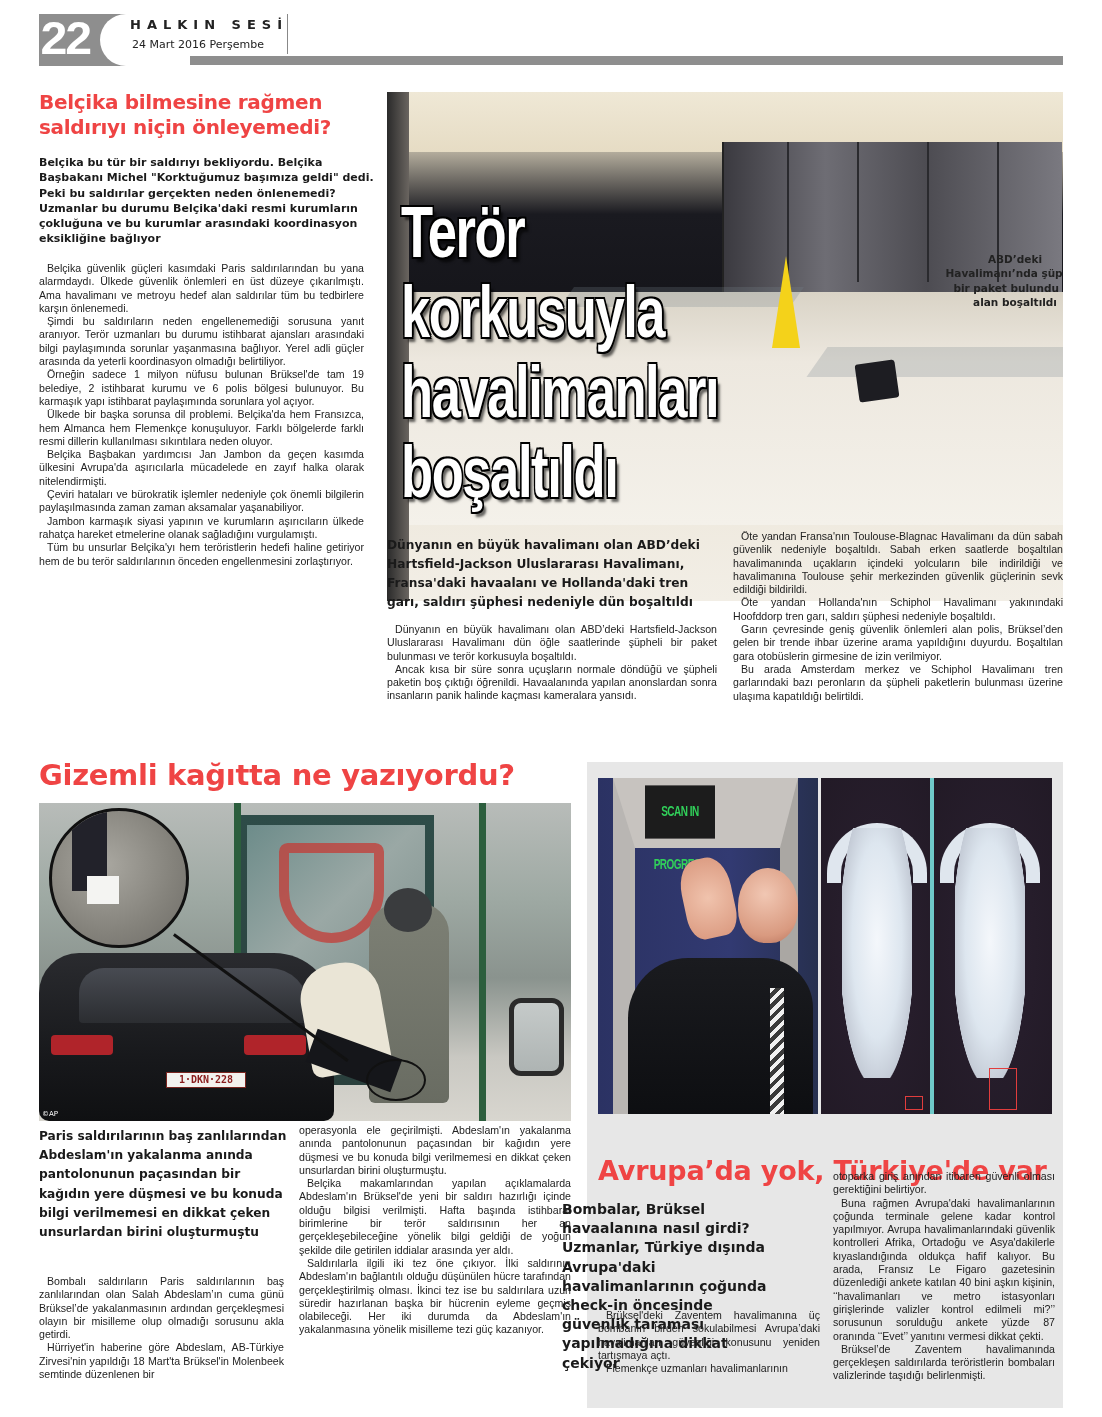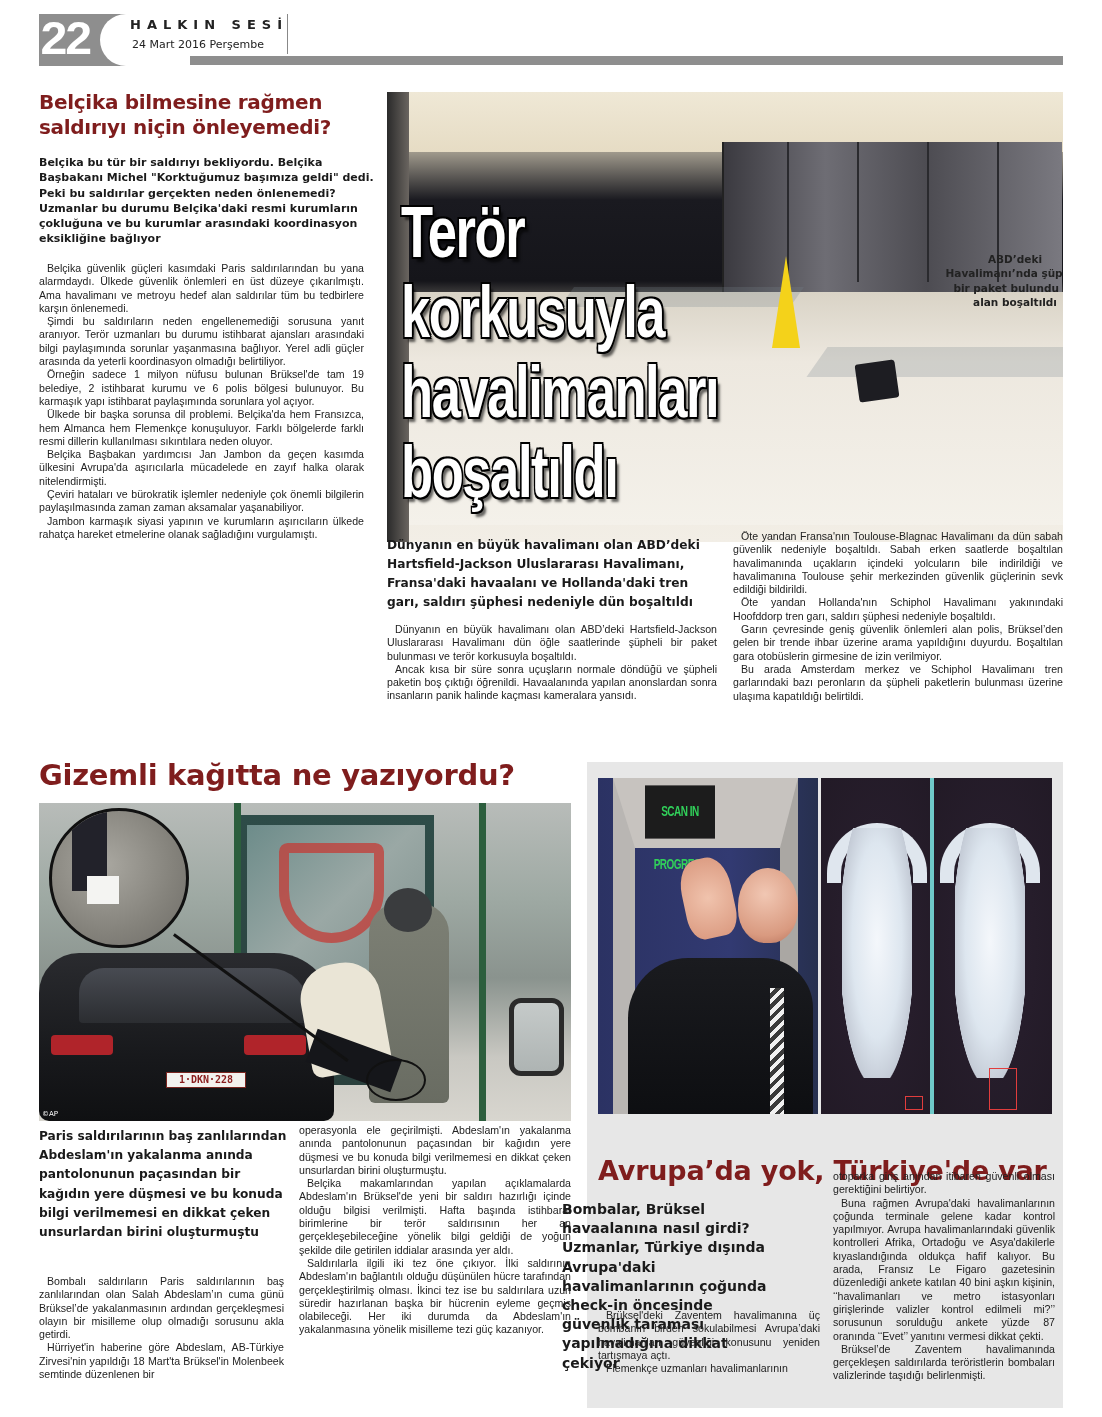--- a/index.html
+++ b/index.html
@@ -9,32 +9,32 @@
   
   .hdr-bar { position: absolute; left: 39px; top: 56px; width: 1024px; height: 9px; background: #8e8e8e; }
   .hdr-tab { position: absolute; left: 39px; top: 14px; width: 90px; height: 52px; background: #8e8e8e; }
   .hdr-pagenum { position: absolute; left: 42px; top: 14px; width: 60px; height: 48px; color: #fff; font-family: "Liberation Sans", sans-serif; font-weight: bold; font-size: 46px; line-height: 48px; letter-spacing: -2px; transform: scaleX(1.05); }
   .hdr-curve { position: absolute; left: 100px; top: 14px; width: 90px; height: 52px; background: #fff; border-radius: 30px 0 0 30px; }
   .hdr-title { position: absolute; left: 130px; top: 17px; font-family: "DejaVu Sans", sans-serif; font-weight: bold; font-size: 13px; letter-spacing: 6px; color: #222; }
   .hdr-date { position: absolute; left: 132px; top: 38px; font-family: "DejaVu Sans", sans-serif; font-weight: normal; font-size: 11px; color: #222; }
   .hdr-vline { position: absolute; left: 287px; top: 14px; width: 1px; height: 40px; background: #888; }
 
   
-  .h-big { font-family: "DejaVu Sans", sans-serif; font-weight: bold; color: #7f1d1d; letter-spacing: -0.3px; }
+  .h-big { font-family: "DejaVu Sans", sans-serif; font-weight: bold; color: #ef4444; letter-spacing: -0.3px; }
   .lead { font-family: "DejaVu Sans", sans-serif; font-weight: bold; color: #1a1a1a; }
   .body-txt { font-family: "Liberation Sans", sans-serif; font-size: 10.6px; line-height: 13.3px; color: #222; text-align: justify; }
   .body-txt p { text-indent: 8px; }
 
   
   .a1-title { position: absolute; left: 39px; top: 90px; width: 340px; font-size: 20px; line-height: 25px; }
   .a1-lead { position: absolute; left: 39px; top: 155px; width: 335px; font-size: 11px; line-height: 15.3px; }
   .a1-body { position: absolute; left: 39px; top: 262px; width: 325px; }
 
   
-  .photo1 { position: absolute; left: 387px; top: 92px; width: 676px; height: 450px; overflow: hidden;
+  .photo1 { position: absolute; left: 387px; top: 92px; width: 676px; height: 509px; overflow: hidden;
     background: linear-gradient(180deg, #e9e2cf 0%, #e3dac3 8%, #1a1a20 24%, #15151a 42%, #c8c1b0 54%, #ece6d8 66%, #f2eee6 100%); }
   .p1-ceiling { position: absolute; left: 0; top: 0; width: 100%; height: 60px; background: linear-gradient(180deg,#efe8d6,#e6dcc4); }
   .p1-leftwall { position: absolute; left: 0; top: 0; width: 22px; height: 100%; background: linear-gradient(90deg,#2a2a2a,#6a6560); }
   .p1-doors { position: absolute; left: 335px; top: 50px; width: 340px; height: 150px; background: linear-gradient(90deg,#3b3a40,#6e6d74 30%,#4d4c52 60%,#7a7980); border-left: 2px solid #222; }
   .p1-door { position: absolute; top: 50px; width: 2px; height: 140px; background: #2a2a2e; }
   .p1-floor { position: absolute; left: 0; top: 200px; width: 100%; height: 233px; background: linear-gradient(180deg,#d9d3c6 0%,#ede8df 30%,#f4f1ea 100%); }
   .p1-tile { position: absolute; background: rgba(120,130,140,0.25); transform: skewX(-35deg); }
   .p1-cone { position: absolute; left: 385px; top: 164px; width: 0; height: 0; border-left: 14px solid transparent; border-right: 14px solid transparent; border-bottom: 92px solid #f4d21a; }
   .p1-bag { position: absolute; left: 740px; top: 270px; width: 40px; height: 38px; background: #1d1d22; transform: translateX(-387px) rotate(-8deg); border-radius: 3px; }
   .p1-title { position: absolute; left: 14px; top: 100px; font-family: "Liberation Sans", sans-serif; font-weight: bold; font-size: 73px; line-height: 80px; color: #fff; letter-spacing: -2px; transform: scaleX(0.72); transform-origin: left top;
@@ -113,20 +113,21 @@
   <h1 class="h-big a1-title">Belçika bilmesine rağmen saldırıyı niçin önleyemedi?</h1>
   <div class="lead a1-lead">Belçika bu tür bir saldırıyı bekliyordu. Belçika Başbakanı Michel "Korktuğumuz başımıza geldi" dedi. Peki bu saldırılar gerçekten neden önlenemedi? Uzmanlar bu durumu Belçika'daki resmi kurumların çokluğuna ve bu kurumlar arasındaki koordinasyon eksikliğine bağlıyor</div>
   <div class="body-txt a1-body">
     <p>Belçika güvenlik güçleri kasımdaki Paris saldırılarından bu yana alarmdaydı. Ülkede güvenlik önlemleri en üst düzeye çıkarılmıştı. Ama havalimanı ve metroyu hedef alan saldırılar tüm bu tedbirlere karşın önlenemedi.</p>
     <p>Şimdi bu saldırıların neden engellenemediği sorusuna yanıt aranıyor. Terör uzmanları bu durumu istihbarat ajansları arasındaki bilgi paylaşımında sorunlar yaşanmasına bağlıyor. Yerel adli güçler arasında da yeterli koordinasyon olmadığı belirtiliyor.</p>
     <p>Örneğin sadece 1 milyon nüfusu bulunan Brüksel'de tam 19 belediye, 2 istihbarat kurumu ve 6 polis bölgesi bulunuyor. Bu karmaşık yapı istihbarat paylaşımında sorunlara yol açıyor.</p>
     <p>Ülkede bir başka sorunsa dil problemi. Belçika'da hem Fransızca, hem Almanca hem Flemenkçe konuşuluyor. Farklı bölgelerde farklı resmi dillerin kullanılması sıkıntılara neden oluyor.</p>
     <p>Belçika Başbakan yardımcısı Jan Jambon da geçen kasımda ülkesini Avrupa'da aşırıcılarla mücadelede en zayıf halka olarak nitelendirmişti.</p>
     <p>Çeviri hataları ve bürokratik işlemler nedeniyle çok önemli bilgilerin paylaşılmasında zaman zaman aksamalar yaşanabiliyor.</p>
     <p>Jambon karmaşık siyasi yapının ve kurumların aşırıcıların ülkede rahatça hareket etmelerine olanak sağladığını vurgulamıştı.</p>
+    <p>Tüm bu unsurlar Belçika'yı hem teröristlerin hedefi haline getiriyor hem de bu terör saldırılarının önceden engellenmesini zorlaştırıyor.</p>
   </div>
 </div>
 
 <div class="photo1">
   <div class="p1-ceiling"></div>
   <div class="p1-doors"></div>
   <div class="p1-door" style="left:400px"></div>
   <div class="p1-door" style="left:470px"></div>
   <div class="p1-door" style="left:540px"></div>
   <div class="p1-door" style="left:610px"></div>

